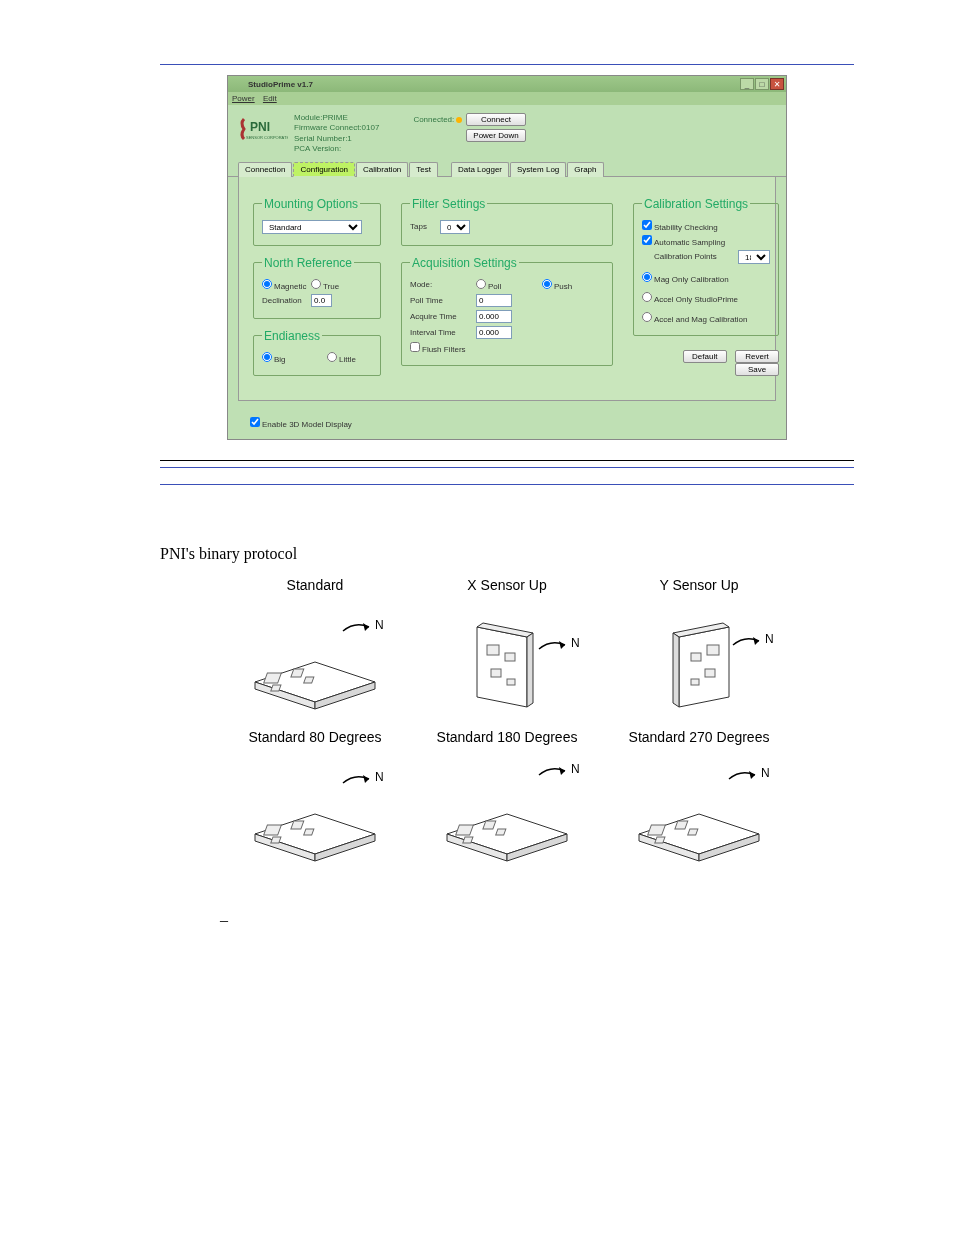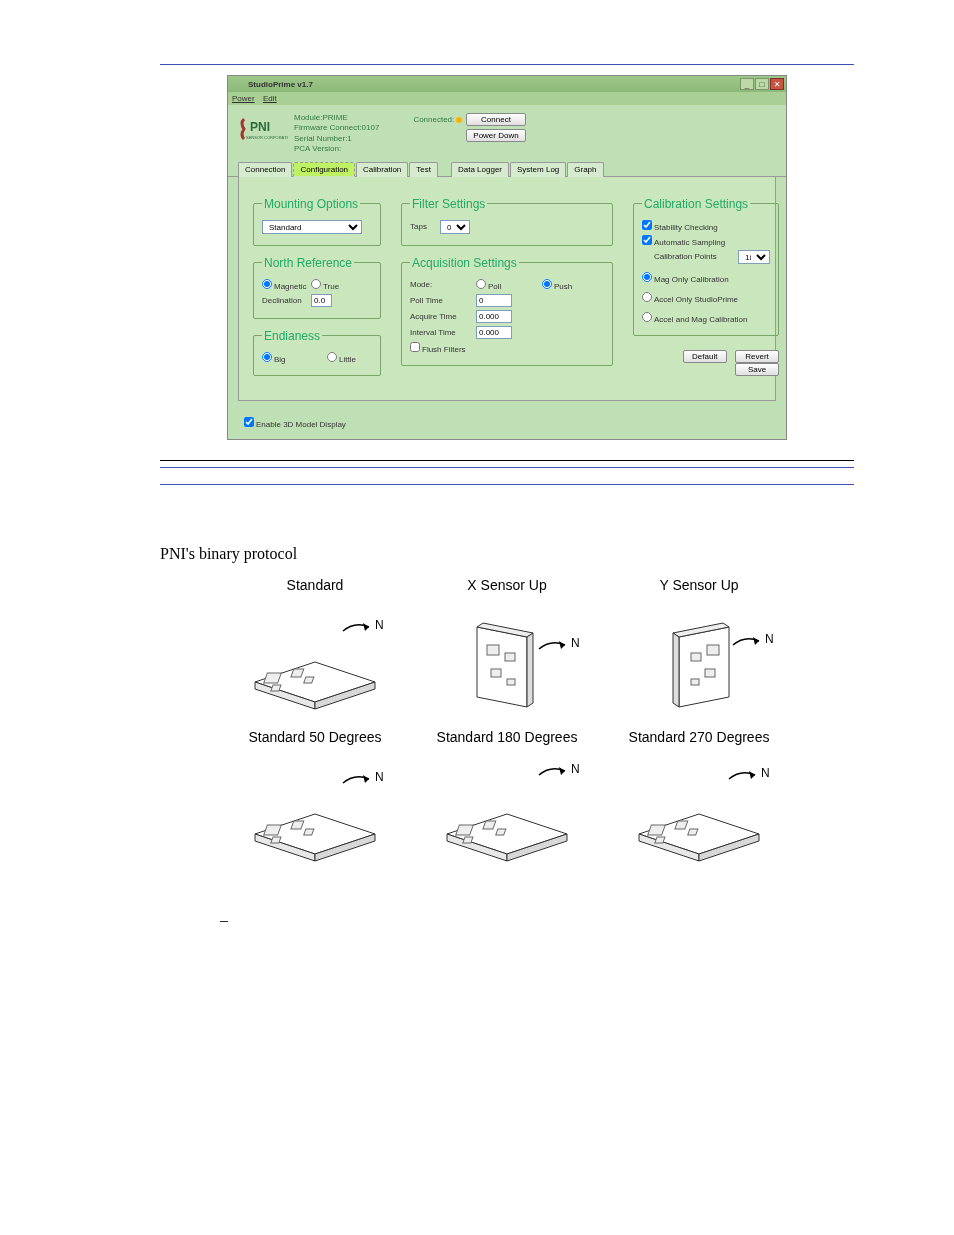--- a/index.html
+++ b/index.html
@@ -80,21 +80,21 @@
   }
   legend { color: #2a6; font-size: 12px; padding: 0 2px; margin-top: 27px; }
   select, input[type=text] {
     font-size:8px; border:1px solid #7f9db9; background:#fff; padding:1px 2px;
   }
   select { height:14px; }
   .field-row { display:flex; align-items:center; gap:4px; margin:3px 0; color:#333; }
   .field-row label { min-width: 45px; }
   .field-row.wide label { min-width: 62px; }
   input[type=radio], input[type=checkbox] { margin:0 2px 0 0; width:10px; height:10px; }
-  .enable-row { padding: 6px 16px 10px; font-size:8px; color:#333; }
+  .enable-row { padding: 6px 22px 10px; font-size:8px; color:#333; }
   .bottom-btns { text-align:right; padding: 4px 0 0; }
   .bottom-btns .btn { margin-left:6px; min-width:44px; }
   .prose { font-family: "Times New Roman", serif; font-size: 16px; margin: 60px 0 14px; }
   .diagram-grid {
     display:grid; grid-template-columns: repeat(3, 180px);
     gap: 10px 12px; justify-content:center; margin: 8px 0 40px;
   }
   .dcell { text-align:center; }
   .dcell .cap { font-family: Arial, sans-serif; font-size:14px; margin-bottom:4px; display:block; }
   .board-svg { width: 160px; height: 120px; }
@@ -317,21 +317,21 @@
         <g transform="translate(160,0) scale(-1,1)">
             <use href="#board-vert"></use>
           </g>
         <g transform="translate(114,40)">
             <use href="#n-arrow"></use>
             <text x="32" y="6" font-size="12">N</text>
           </g>
       </svg>
     </div>
     <div class="dcell">
-      <span class="cap">Standard 50 Degrees</span>
+      <span class="cap">Standard 80 Degrees</span>
       <svg class="board-svg" viewBox="0 0 160 120">
         <use href="#board-flat"></use>
         <g transform="translate(108,26)">
             <use href="#n-arrow"></use>
             <text x="32" y="6" font-size="12">N</text>
           </g>
       </svg>
     </div>
     <div class="dcell">
       <span class="cap">Standard 180 Degrees</span>

